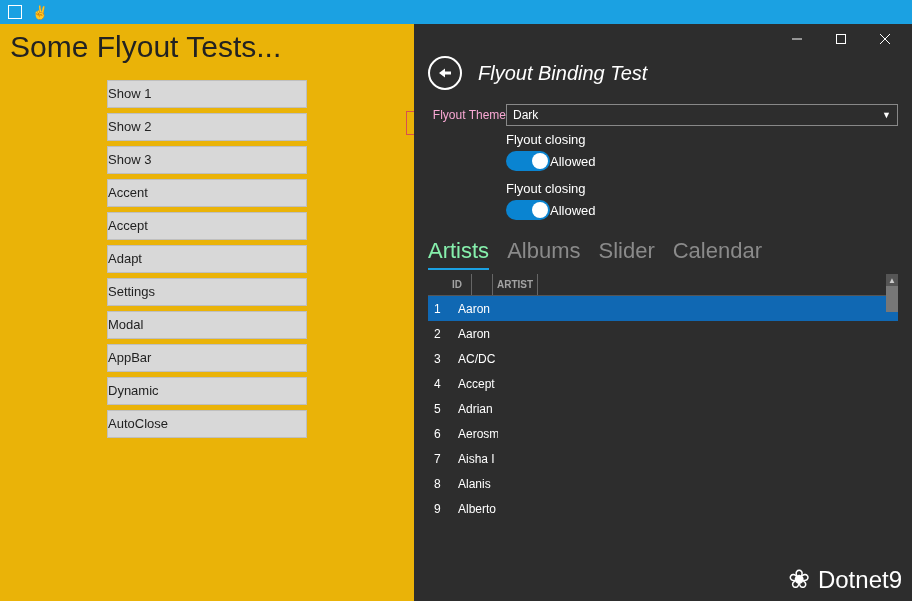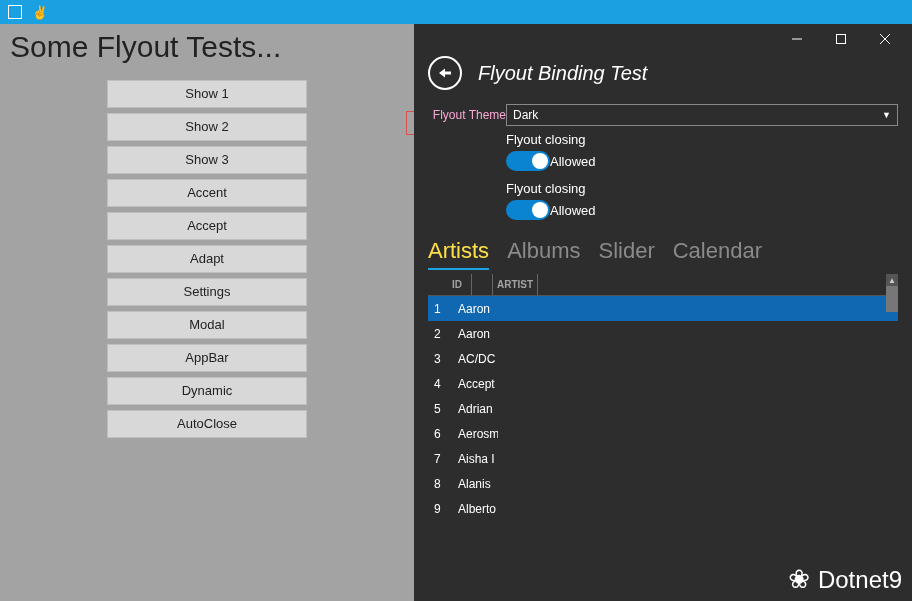--- a/index.html
+++ b/index.html
@@ -6,24 +6,24 @@
   body { width: 912px; height: 601px; overflow: hidden; background: #fff; position: relative; }
 
   
   .titlebar { height: 24px; background: #1ba1e2; display: flex; align-items: center; padding-left: 8px; }
   .titlebar .cube { width: 14px; height: 14px; border: 1.5px solid #fff; margin-right: 10px; }
   .titlebar .peace { color: #fff; font-size: 13px; }
 
   .main { display: flex; height: calc(601px - 24px); }
 
   
-  .left { width: 414px; background: #a3a3a3; padding: 6px 10px 10px 10px; }
+  .left { width: 414px; background: #eab308; padding: 6px 10px 10px 10px; }
   .left h1 { font-size: 30px; font-weight: 300; color: #222; margin-bottom: 16px; }
   .btncol { width: 200px; margin: 0 auto; }
-  .btn { display: block; width: 100%; height: 28px; margin-bottom: 5px; background: #d8d8d8; border: 1px solid #bfbfbf; text-align: center; line-height: 26px; font-size: 13px; color: #222; cursor: pointer; }
+  .btn { display: block; width: 100%; height: 28px; margin-bottom: 5px; background: #d8d8d8; border: 1px solid #bfbfbf; line-height: 26px; font-size: 13px; color: #222; cursor: pointer; }
   .red-hint { position: absolute; left: 406px; top: 111px; width: 8px; height: 24px; border: 1px solid #d85050; border-right: none; }
 
   
   .flyout { flex: 1; background: #2d2d2d; color: #fff; display: flex; flex-direction: column; position: relative; }
   .fly-top { height: 30px; display: flex; justify-content: flex-end; align-items: center; gap: 18px; padding-right: 14px; }
   .win-btn { width: 26px; height: 22px; display: flex; align-items: center; justify-content: center; color: #fff; font-size: 11px; }
   .win-btn svg { width: 10px; height: 10px; stroke: #fff; stroke-width: 1; fill: none; }
 
   .fly-header { display: flex; align-items: center; padding: 2px 14px 14px 14px; font-style: italic; }
   .back-btn { width: 34px; height: 34px; border: 2px solid #fff; border-radius: 50%; display: flex; align-items: center; justify-content: center; margin-right: 16px; }
@@ -41,21 +41,21 @@
   .chkbox svg { width: 10px; height: 10px; stroke: #1ba1e2; stroke-width: 2.5; fill: none; }
   .section-lbl { font-size: 13px; margin-bottom: 4px; color: #fff; }
   .toggle-row { display: flex; align-items: center; margin-bottom: 10px; }
   .toggle { width: 44px; height: 20px; background: #0a84d1; border-radius: 10px; position: relative; cursor: pointer; }
   .toggle .knob { position: absolute; right: 2px; top: 2px; width: 16px; height: 16px; background: #fff; border-radius: 50%; }
   .toggle-lbl { font-size: 13px; }
 
   
   .tabs { display: flex; gap: 18px; padding: 8px 14px 4px 14px; font-size: 22px; font-weight: 300; color: #8a8a8a; }
   .tab { cursor: pointer; padding-bottom: 4px; }
-  .tab.active { color: #fde047; border-bottom: 2px solid #1ba1e2; }
+  .tab.active { color: #86efac; border-bottom: 2px solid #1ba1e2; }
 
   
   .tablewrap { flex: 1; margin: 0 14px 0 14px; position: relative; overflow: hidden; }
   .thead { display: flex; border-bottom: 1px solid #555; height: 22px; align-items: center; }
   .th { font-size: 10px; font-weight: 700; color: #a3a3a3; padding: 0 4px; border-right: 1px solid #666; border-left: 1px solid #666; height: 100%; display: flex; align-items: center; margin-left: 20px; }
   .th.id { width: 24px; border-left: none;}
   .th.artist { width: 46px; }
   .tbody { }
   .tr { display: flex; height: 25px; align-items: center; font-size: 12px; }
   .tr.sel { background: #1068b3; }

